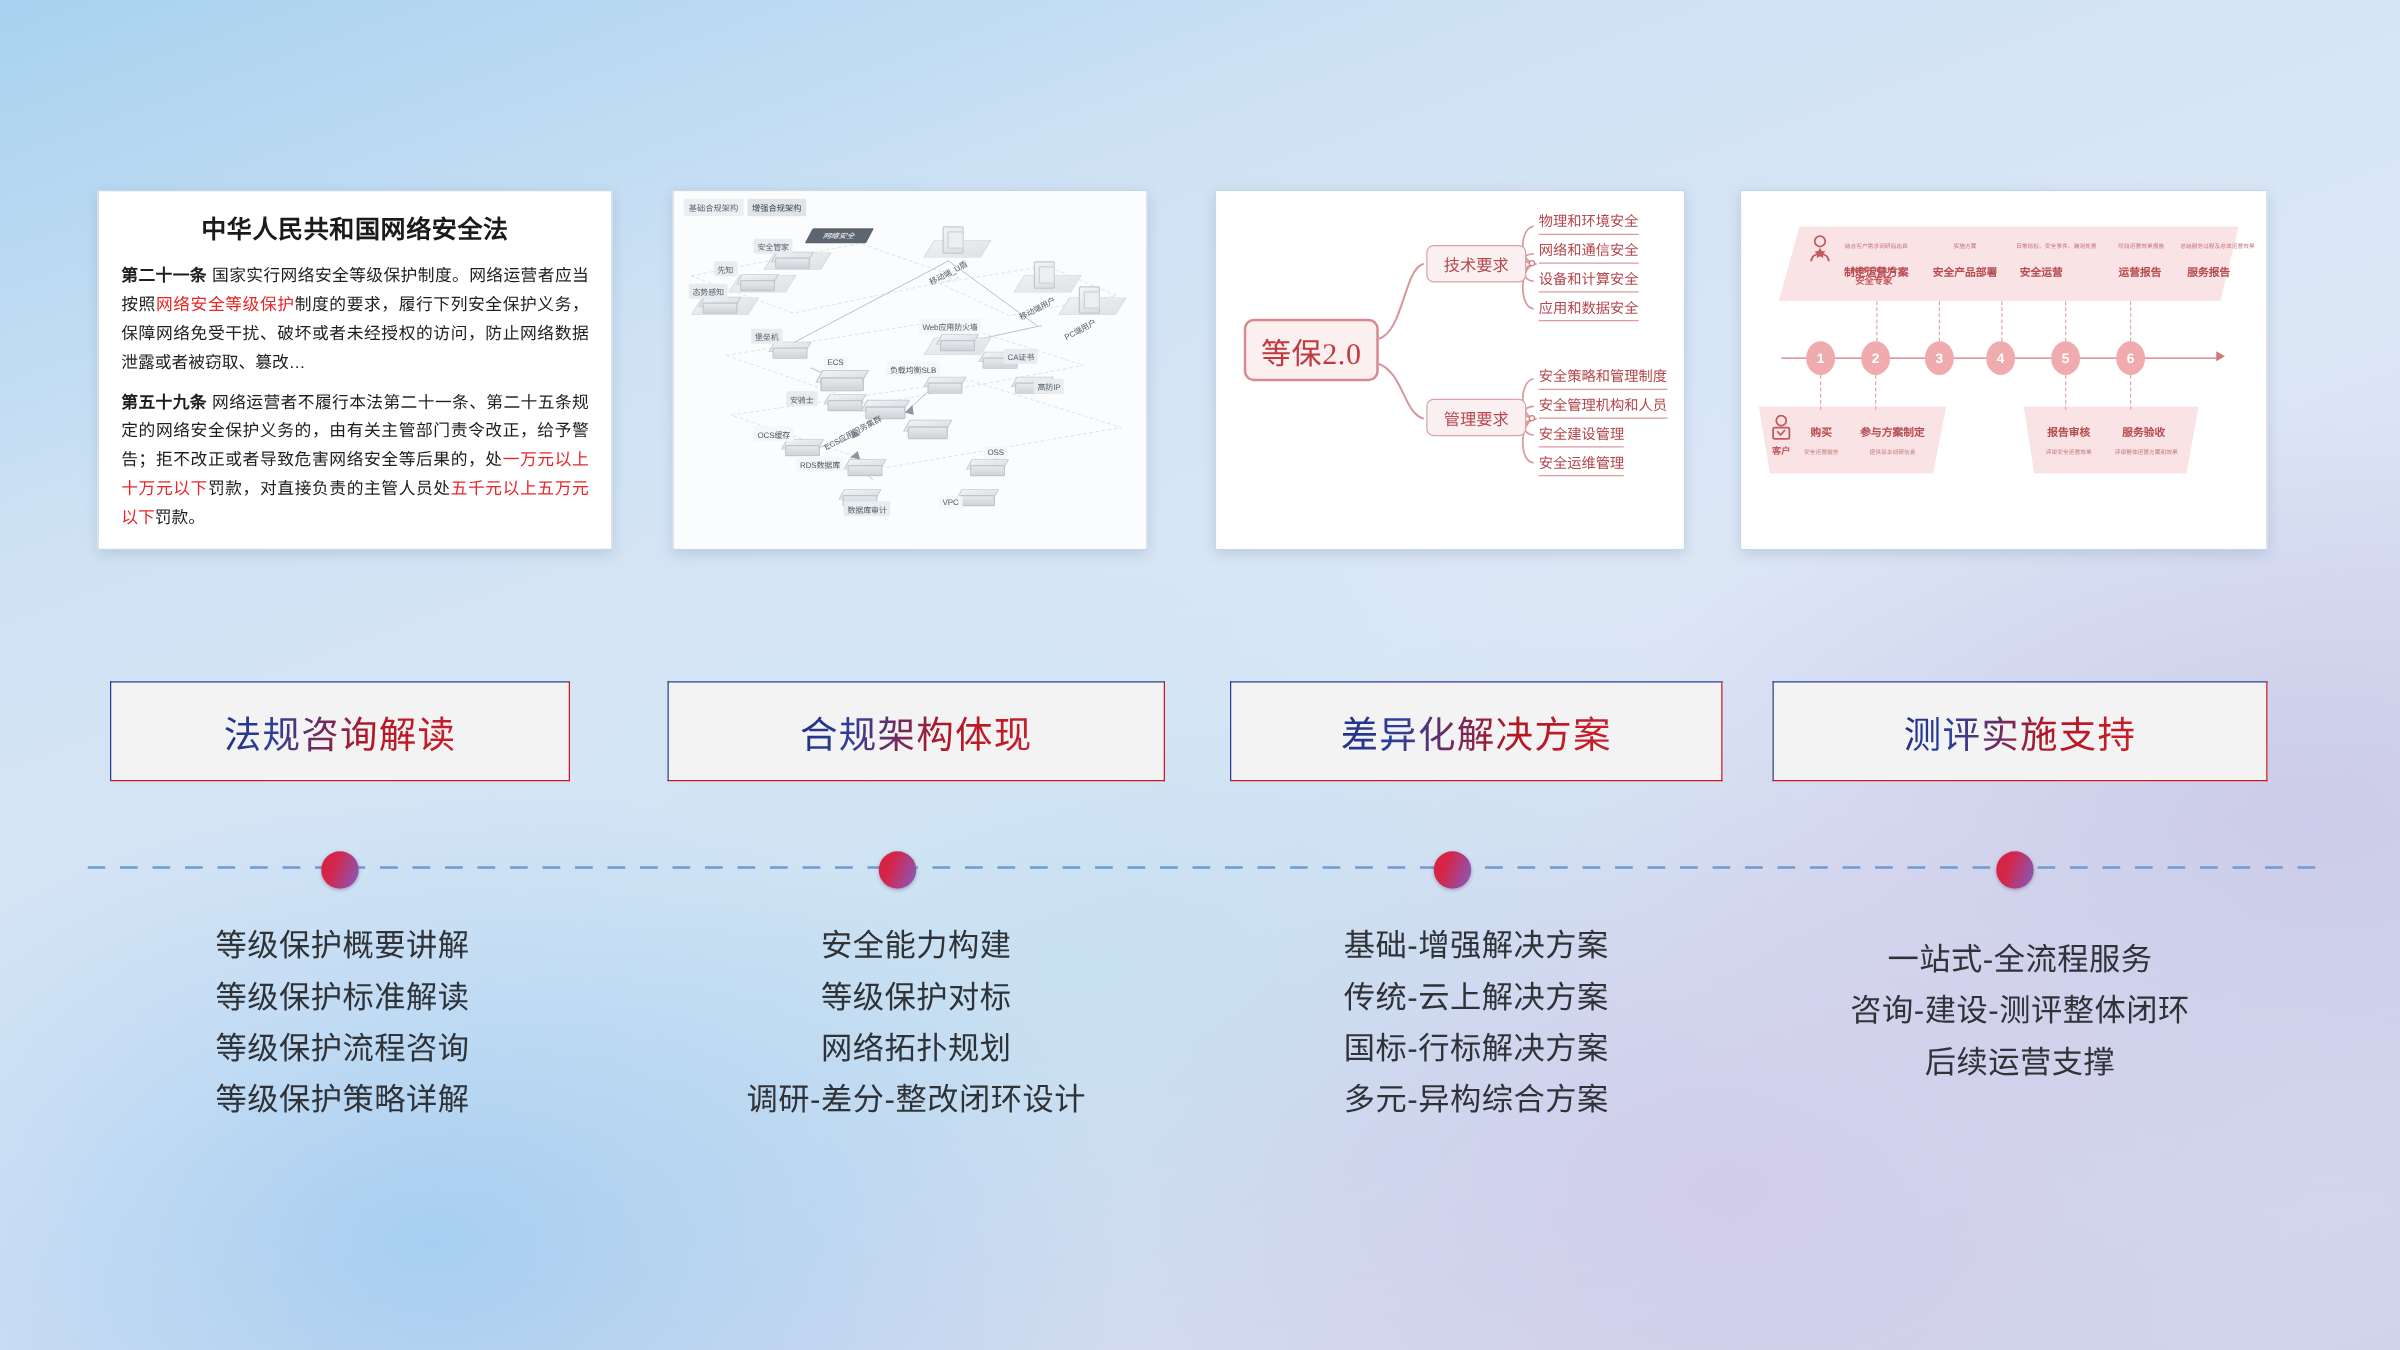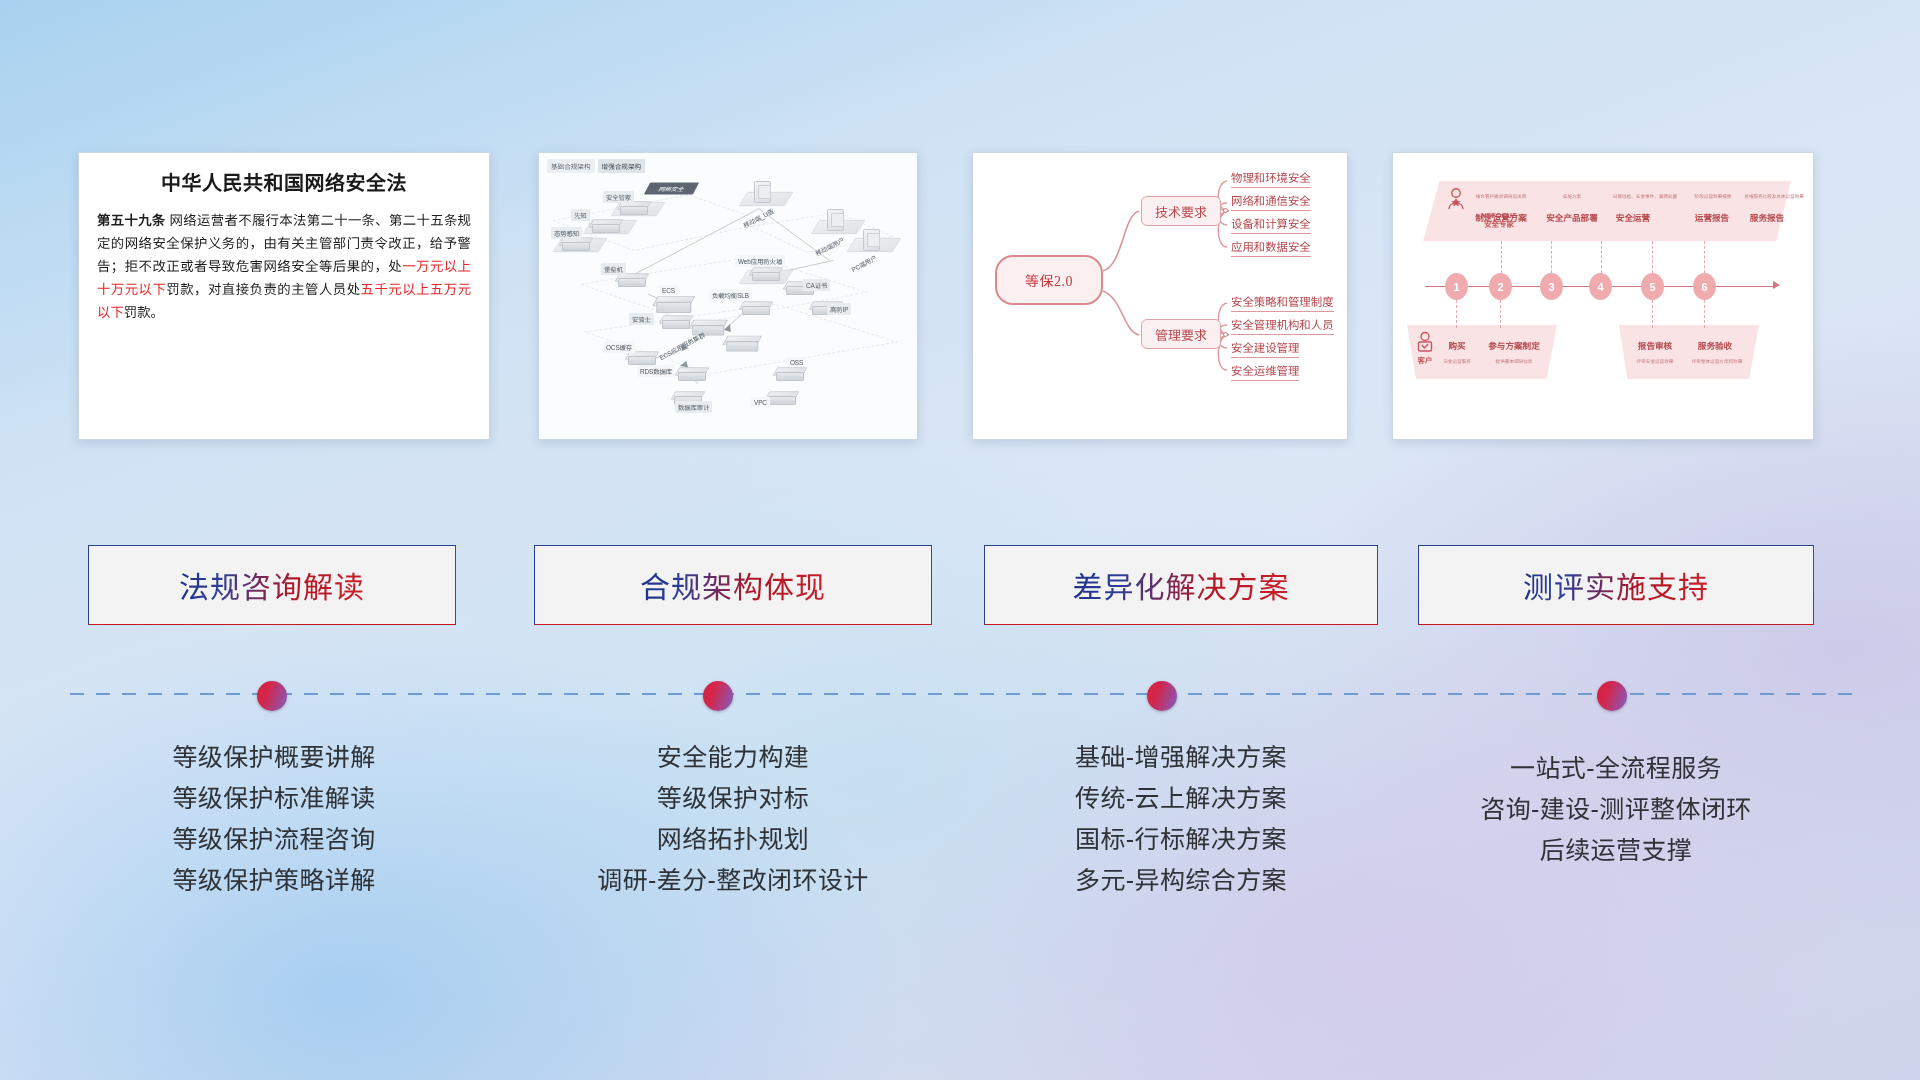--- a/index.html
+++ b/index.html
@@ -109,24 +109,24 @@
   .mon:after {
     content:''; position:absolute; left:3px; top:3px;
     width:11px; height:12px; background:#eceff1; border:.6px solid #ccd2d7;
   }
 
   
   .mind { position: relative; width: 100%; height: 100%; background: #fff; }
   .mind-root {
     position: absolute; left: 22px; top: 102px;
     width: 108px; height: 50px;
-    border: 2.5px solid #d88a8e; border-radius: 18px;
+    border: 2.5px solid #d88a8e; border-radius: 8px;
     background: #fbeff0;
     display: flex; align-items: center; justify-content: center;
-    font-size: 14px; color: #c0393f;
+    font-size: 24px; color: #c0393f;
     font-family: "Liberation Serif", "DejaVu Serif", serif;
     letter-spacing: .5px;
   }
   .mind-branch {
     position: absolute;
     width: 80px; height: 30px;
     border: 1.5px solid #dba4a6; border-radius: 6px;
     background: #fbf0f1;
     display: flex; align-items: center; justify-content: center;
     font-size: 13px; color: #b8494e;
@@ -268,20 +268,23 @@
   .fc-4 { left: 1418px; width: 396px; top: 748px; }
 </style>
 </head>
 <body>
 
 <div class="cards-row">
 
   <div class="card card-1">
     <div class="law-card">
       <div class="law-title">中华人民共和国网络安全法</div>
+      <div class="law-p">
+        <span class="art">第二十一条</span><span> 国家实行网络安全等级保护制度。网络运营者应当按照</span><span class="hl">网络安全等级保护</span><span>制度的要求，履行下列安全保护义务，保障网络免受干扰、破坏或者未经授权的访问，防止网络数据泄露或者被窃取、篡改…</span>
+      </div>
       <div class="law-p">
         <span class="art">第五十九条</span><span> 网络运营者不履行本法第二十一条、第二十五条规定的网络安全保护义务的，由有关主管部门责令改正，给予警告；拒不改正或者导致危害网络安全等后果的，处</span><span class="hl">一万元以上十万元以下</span><span>罚款，对直接负责的主管人员处</span><span class="hl">五千元以上五万元以下</span><span>罚款。</span>
       </div>
     </div>
   </div>
 
   <div class="card card-2">
     <div class="arch">
       <div class="arch-tabs">
         <div class="arch-tab">基础合规架构</div>

